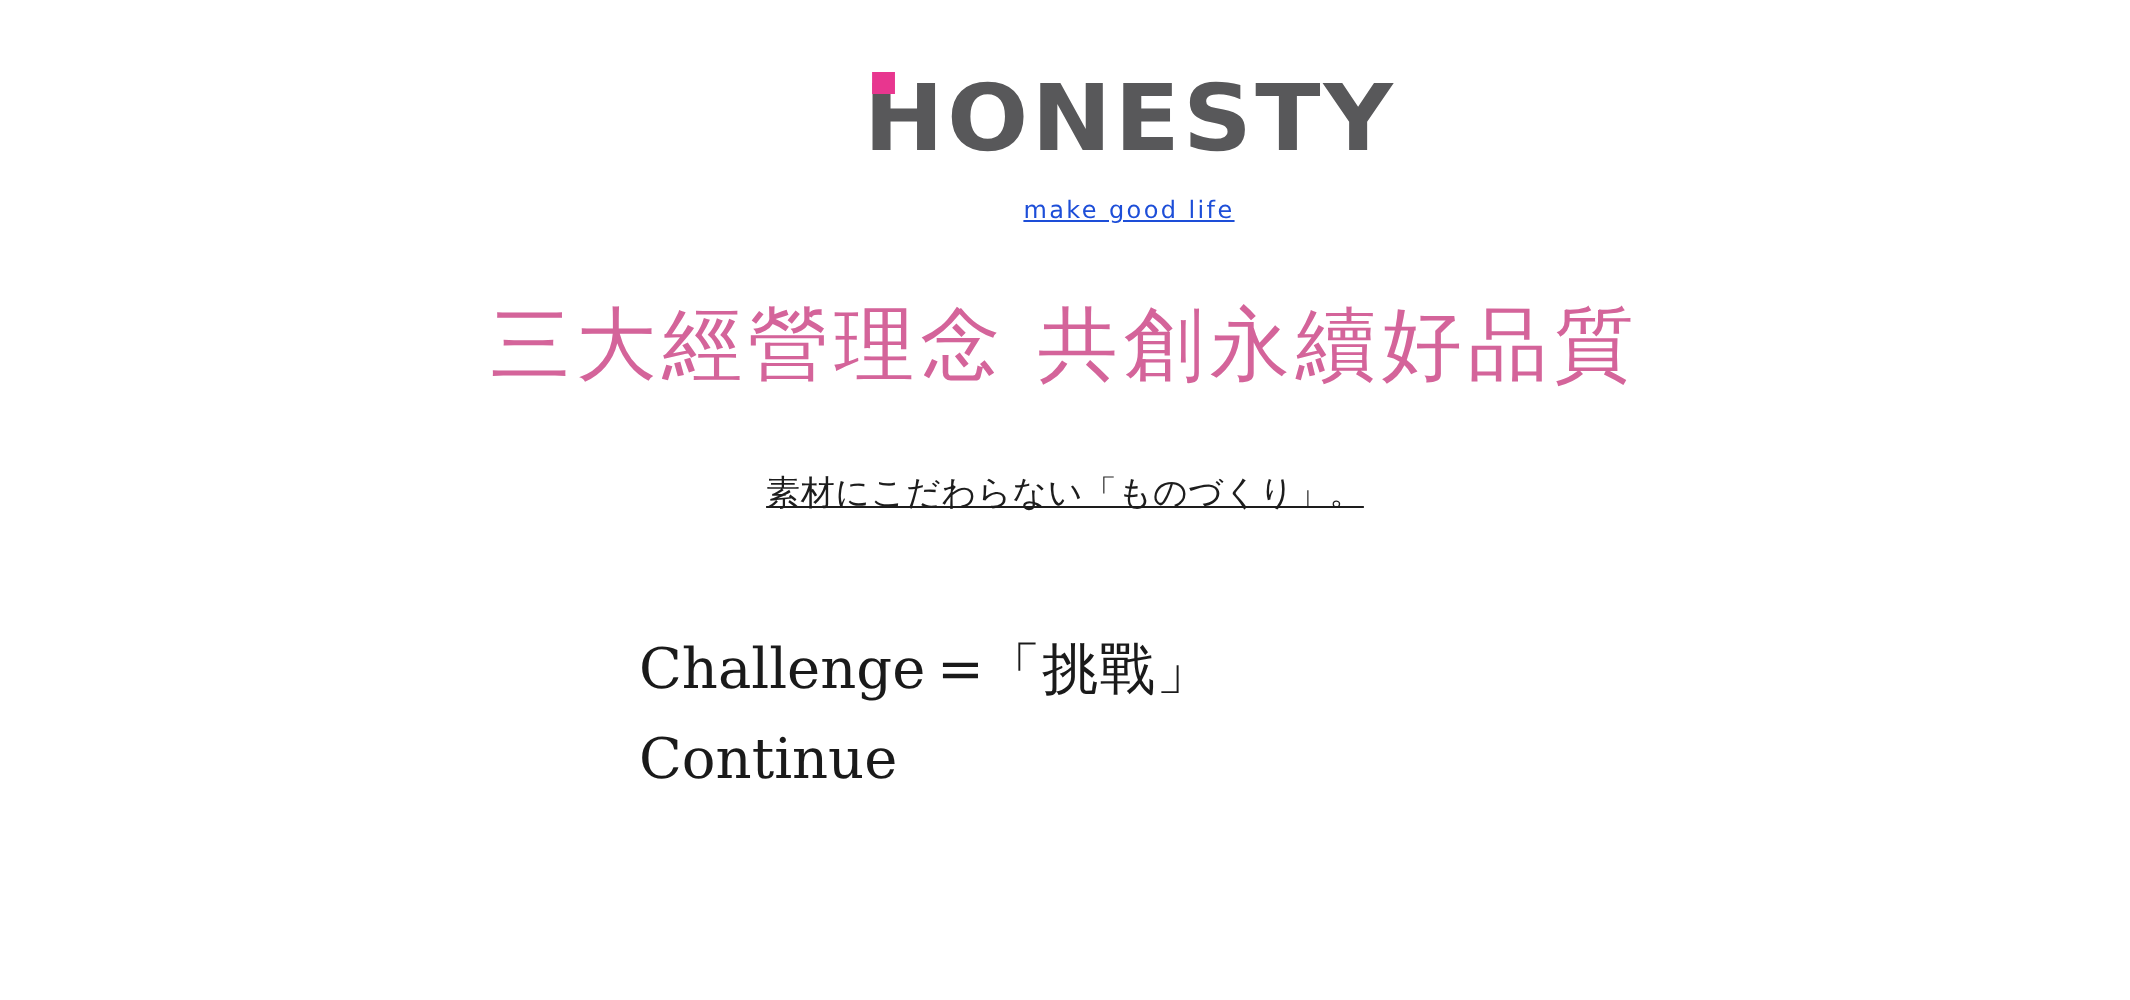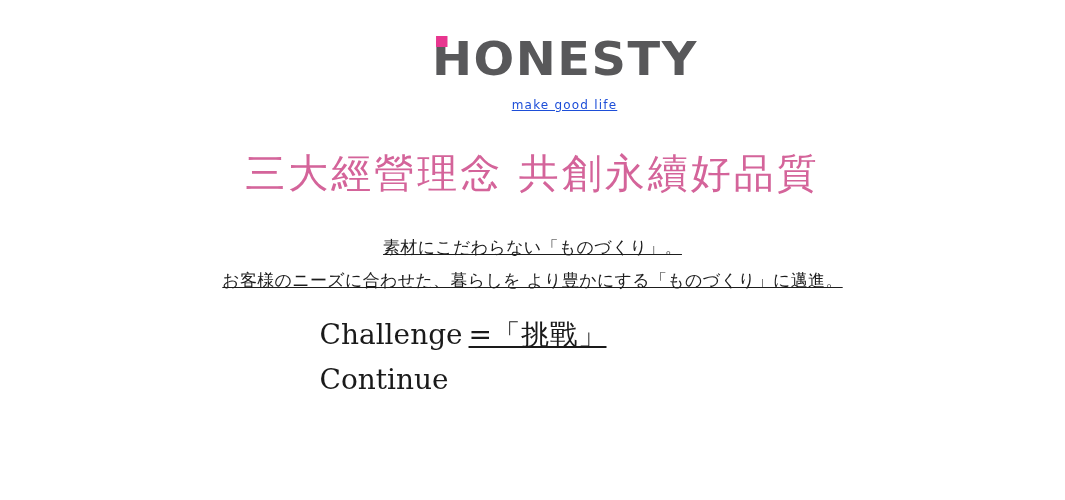--- a/index.html
+++ b/index.html
@@ -130,41 +130,39 @@
   }
 
   .principle-spacer {
     flex: 1 1 auto;
   }
 
   .principle-value {
     flex: 0 0 auto;
     text-align: left;
     letter-spacing: 0.5px;
-    text-decoration: underline;
   }
 </style>
 </head>
 <body>
 
 <div class="page">
 
   <div class="logo-block">
     <div class="logo-wordmark">
       <span class="logo-dot"></span>
       <span>HONESTY</span>
     </div>
     <div class="logo-tagline">make good life</div>
   </div>
 
   <div class="headline">三大經營理念  共創永續好品質</div>
 
   <div class="body-copy">
     <div class="body-line">素材にこだわらない「ものづくり」。</div>
-    <div class="body-line">お客様のニーズに合わせた、暮らしを より豊かにする「ものづくり」に邁進。</div>
   </div>
 
   <div class="principles">
     <div class="principle-row">
       <span class="principle-term">Challenge</span>
       <span class="principle-spacer"></span>
       <span class="principle-value">=「挑戰」</span>
     </div>
     <div class="principle-row">
       <span class="principle-term">Continue</span>

